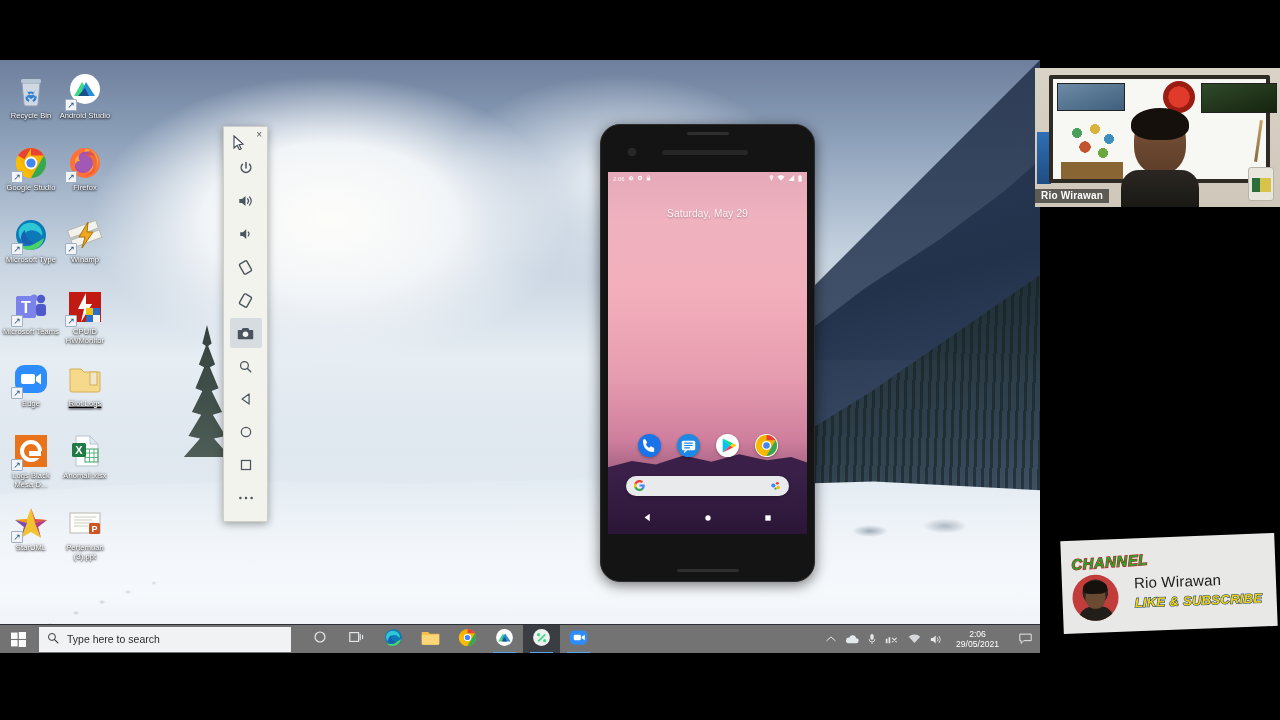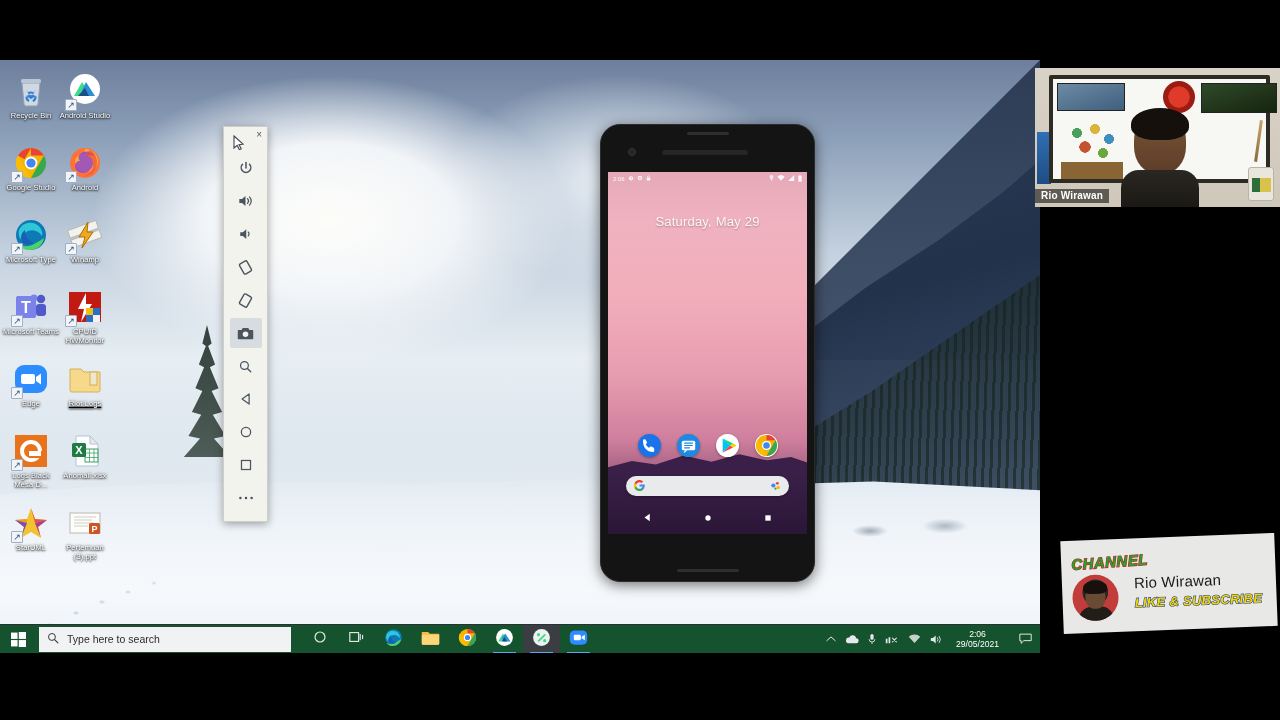--- a/index.html
+++ b/index.html
@@ -123,22 +123,22 @@
   }
   .and-bottom{ position:absolute; left:0; right:0; bottom:0; height:62px;
     background:linear-gradient(180deg,#3a2048 0%, #2b1637 100%); }
   .and-status{
     position:absolute; left:0; right:0; top:0; height:13px;
     display:flex; align-items:center; padding:0 5px; gap:3px;
     font-size:6px; color:#fff; opacity:.92;
   }
   .and-status .right{ margin-left:auto; display:flex; gap:3px; align-items:center; }
   .and-date{
-    position:absolute; left:0; right:0; top:42px; text-align:center;
-    font-size:13px; color:#fff; opacity:.86; letter-spacing:.2px;
+    position:absolute; left:0; right:0; top:36px; text-align:center;
+    font-size:10px; color:#fff; opacity:.86; letter-spacing:.2px;
     text-shadow:0 1px 2px rgba(0,0,0,.35);
   }
   .and-dock{ position:absolute; left:0; right:0; bottom:74px; height:30px;
     display:flex; justify-content:center; align-items:center; gap:16px; }
   .app-ic{ width:23px; height:23px; border-radius:50%; position:relative;
     box-shadow:0 1px 3px rgba(0,0,0,.3); }
   .and-search{
     position:absolute; left:18px; right:18px; bottom:38px; height:20px;
     background:#e9eaec; border-radius:11px; display:flex; align-items:center;
     padding:0 8px; box-shadow:0 1px 3px rgba(0,0,0,.28);
@@ -162,21 +162,21 @@
   .tb-btn{
     width:32px; height:30px; display:flex; align-items:center; justify-content:center;
     margin-bottom:3px; border-radius:2px; cursor:pointer;
   }
   .tb-btn.active{ background:#d7dce0; }
   .tb-btn svg{ display:block; }
 
   
   #taskbar{
     position:absolute; left:0; bottom:0; width:1040px; height:29px;
-    background:#14532d; display:flex; align-items:center;
+    background:#737373; display:flex; align-items:center;
     border-top:1px solid #2c3034;
     margin-top:8px;
   }
   .tb-start{ width:37px; height:29px; display:flex; align-items:center; justify-content:center; cursor:pointer; }
   .tb-search{
     width:252px; height:25px; background:#f1f2f3; display:flex; align-items:center;
     padding:0 8px; gap:8px; margin-left:2px; cursor:text;
   }
   .tb-search .ph{ font-size:10.5px; color:#2c2c2c; }
   .tb-apps{ display:flex; align-items:center; height:29px; margin-left:10px; }
@@ -339,21 +339,21 @@
       <div class="dicon" style="left:56px; top:78px;">
         <div class="glyph">
           <svg width="38" height="38" viewBox="0 0 38 38">
             <circle cx="19" cy="19" r="15" fill="#ff7139"></circle>
             <path d="M19 5c7 0 13 5 13 12 0 6-5 11-12 11-6 0-11-4-11-10 0-5 4-8 8-8 3 0 5 2 5 4 0 2-1 3-3 3-1 0-2-1-2-2 0-.6.3-1 .8-1" fill="#ffb13b" opacity=".85"></path>
             <path d="M14 10c5-4 12-3 15 2-2-1-5-1-7 0 3 1 5 4 5 7 0 6-5 10-10 10-4 0-8-3-8-7 0-3 2-5 5-5-2-2-2-5 0-7z" fill="#8b45d6" opacity=".8"></path>
             <path d="M24 6c4 2 7 7 7 12 0 8-6 14-13 14 5-1 9-5 9-11 0-5-3-9-8-10z" fill="#e9503b" opacity=".7"></path>
           </svg>
           <span class="shortcut-arrow">↗</span>
         </div>
-        <div class="lbl">Android</div>
+        <div class="lbl">Firefox</div>
       </div>
 
       <div class="dicon" style="left:2px; top:150px;">
         <div class="glyph">
           <svg width="38" height="38" viewBox="0 0 38 38">
             <circle cx="19" cy="19" r="15" fill="#0e79b7"></circle>
             <path d="M7 14c3-7 11-9 17-6 5 3 7 8 6 12-3-5-9-7-14-5-4 2-6 6-6 10-3-3-4-7-3-11z" fill="#2ec7d6"></path>
             <path d="M32 22c-1 7-7 12-14 12-5 0-9-2-11-6 4 3 10 3 15 0 4-2 7-4 10-6z" fill="#4bd36a"></path>
             <path d="M10 26c-2-4-1-9 3-12 0 6 3 11 9 13-4 2-9 2-12-1z" fill="#1a5fb4"></path>
           </svg>

